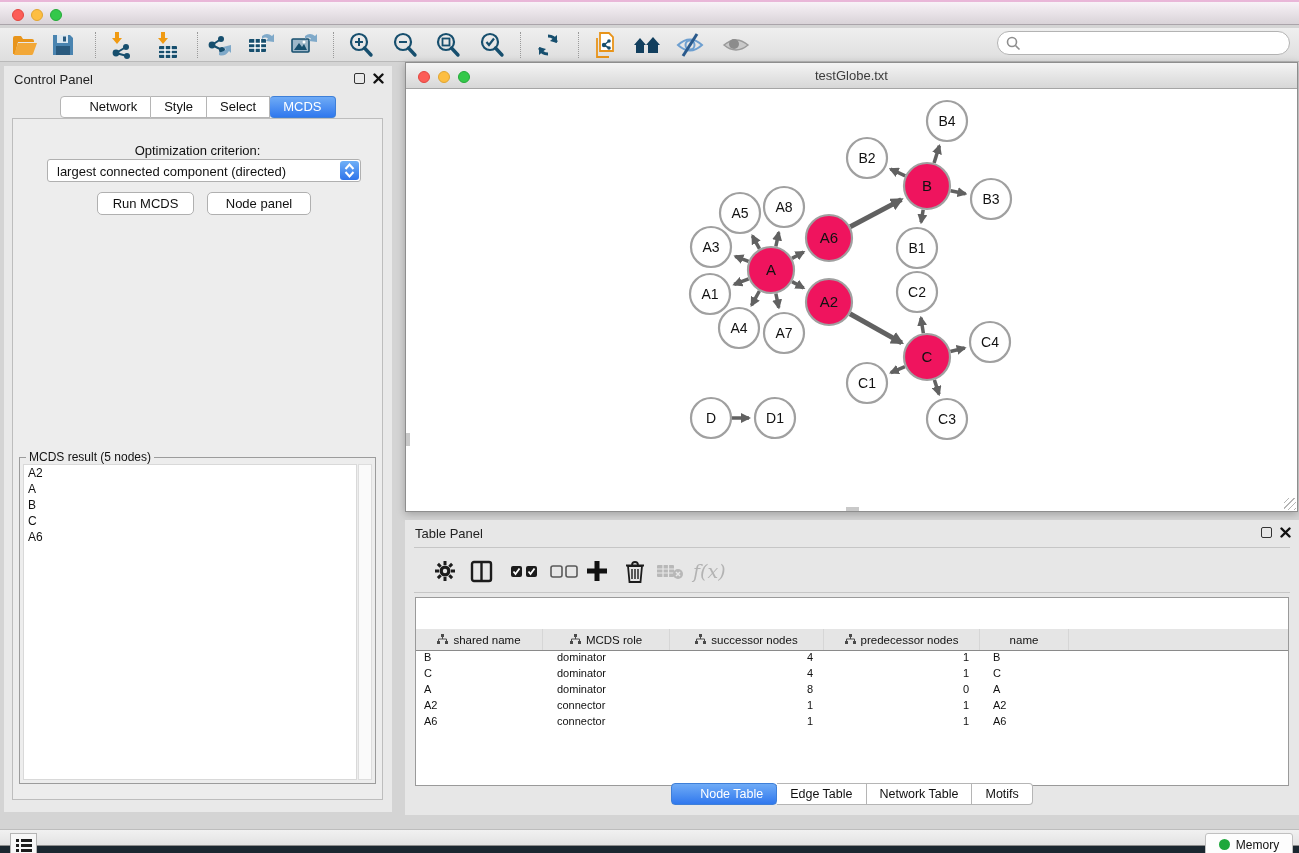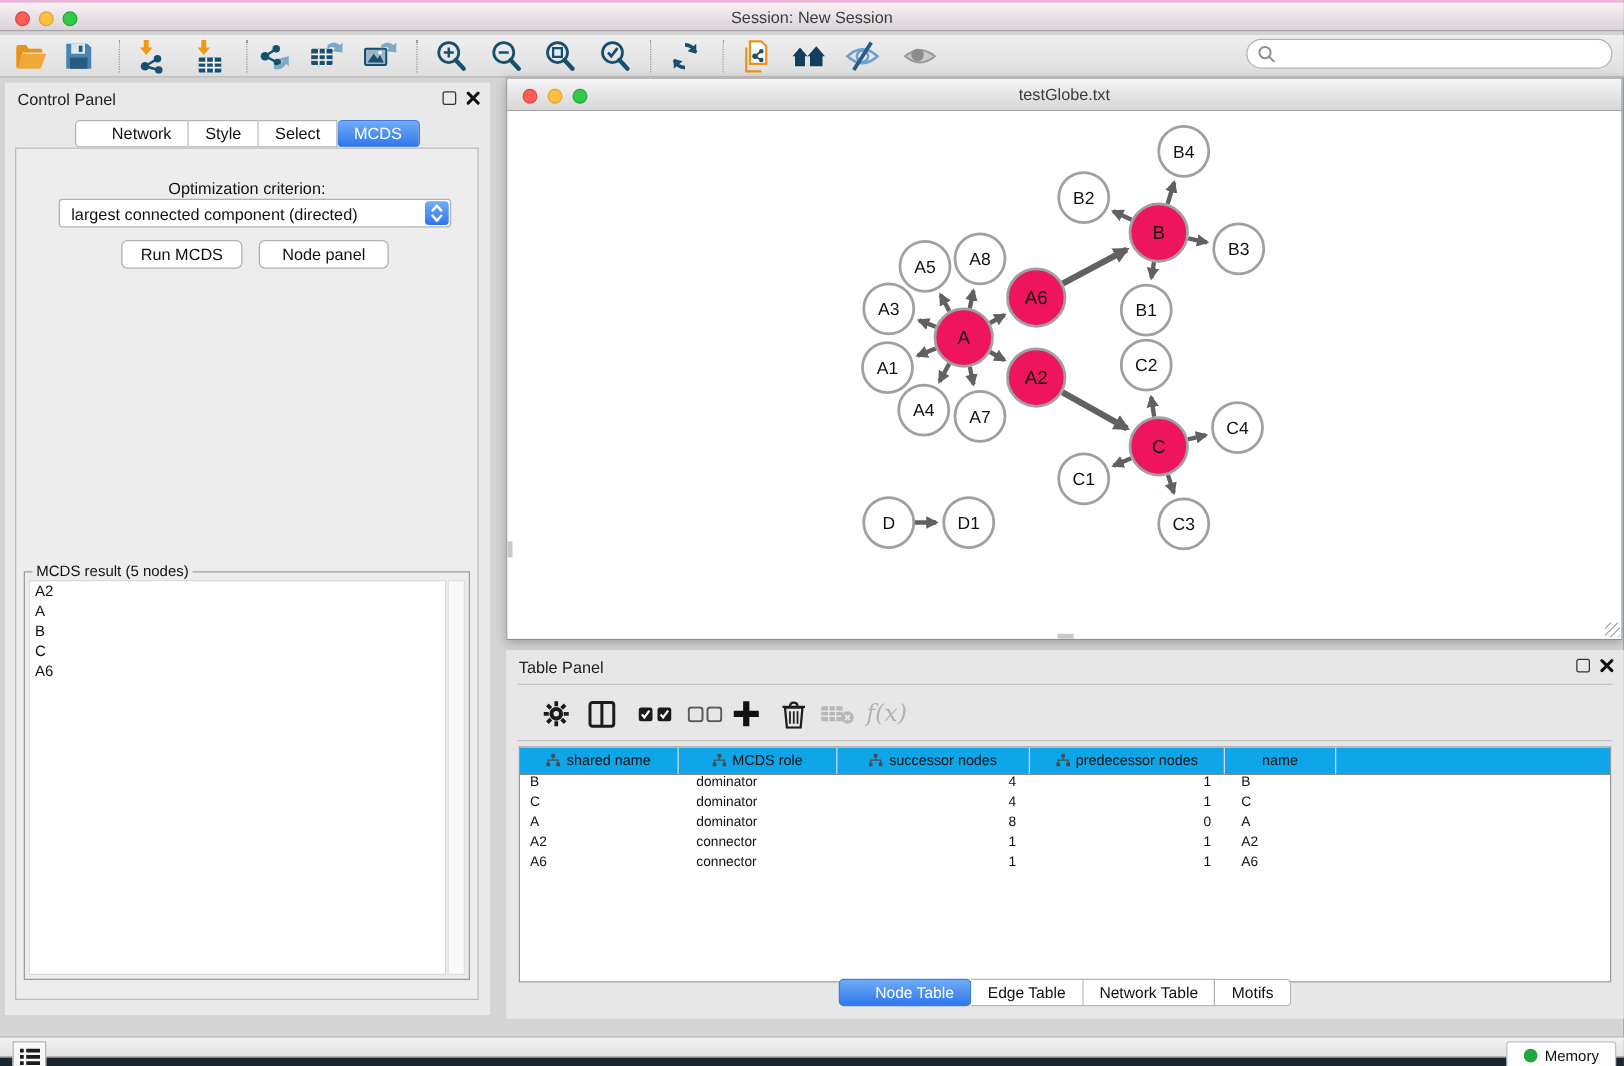--- a/index.html
+++ b/index.html
@@ -90,21 +90,21 @@
   #table-panel { position:absolute; left:405px; top:520px; width:894px; height:295px;
     background:#e7e7e7; }
   #tp-toolbar { position:absolute; left:9px; right:9px; top:27px; height:46px;
     border-top:1px solid #c6c6c6; border-bottom:1px solid #c6c6c6; }
   .tp-icon { position:absolute; top:8px; height:30px; display:flex; align-items:center; }
   #fx-label { font-family:"DejaVu Serif", serif; font-style:italic; font-size:19px; color:#b3b3b3; }
 
   #node-table { position:absolute; left:10px; top:77px; width:874px; height:189px;
     background:#fff; border:1px solid #9a9a9a; overflow:hidden; }
   .t-row { display:grid; grid-template-columns:127px 127px 154px 156px 89px 1fr; }
-  #t-header { height:22px; background:#0ea5e9; border-bottom:1px solid #8a8a8a; }
+  #t-header { height:22px; background:#e5e5e5; border-bottom:1px solid #8a8a8a;margin-top:31px; }
   #t-header .hcell { display:flex; align-items:center; justify-content:center; gap:5px;
     font-size:11.5px; color:#111; border-right:1px solid #d6d6d6; height:100%; }
   #t-header .hcell:last-child { border-right:none; }
   .t-body-row { height:16px; font-size:11px; color:#111; }
   .t-body-row .c0 { padding-left:8px; }
   .t-body-row .c1 { padding-left:14px; }
   .t-body-row .c2, .t-body-row .c3 { text-align:right; padding-right:11px; }
   .t-body-row .c4 { padding-left:13px; }
 
   #bottom-tabs { position:absolute; left:0; right:0; bottom:10px; display:flex; justify-content:center; }
@@ -122,21 +122,20 @@
 </style>
 </head>
 <body>
 
 <div id="main-window">
 
   <div id="titlebar">
     <div class="tl red" style="left:12px"></div>
     <div class="tl yellow" style="left:31px"></div>
     <div class="tl green" style="left:50px"></div>
-    <div class="win-title">Session: New Session</div>
   </div>
 
   <div id="toolbar">
     <div class="tb-icon" style="left:10px">
       <svg width="26" height="22" viewBox="0 0 26 22">
           <path d="M1 20 L1 4 Q1 2 3 2 L9 2 L11 5 L20 5 Q22 5 22 7 L22 8 L6 8 L3 20 Z" fill="#e8941a"></path>
           <path d="M6 9 L25 9 L21 20 Q20.6 21 19.5 21 L2 21 Z" fill="#f2a838"></path>
         </svg>
     </div>
     <div class="tb-icon" style="left:48px">

